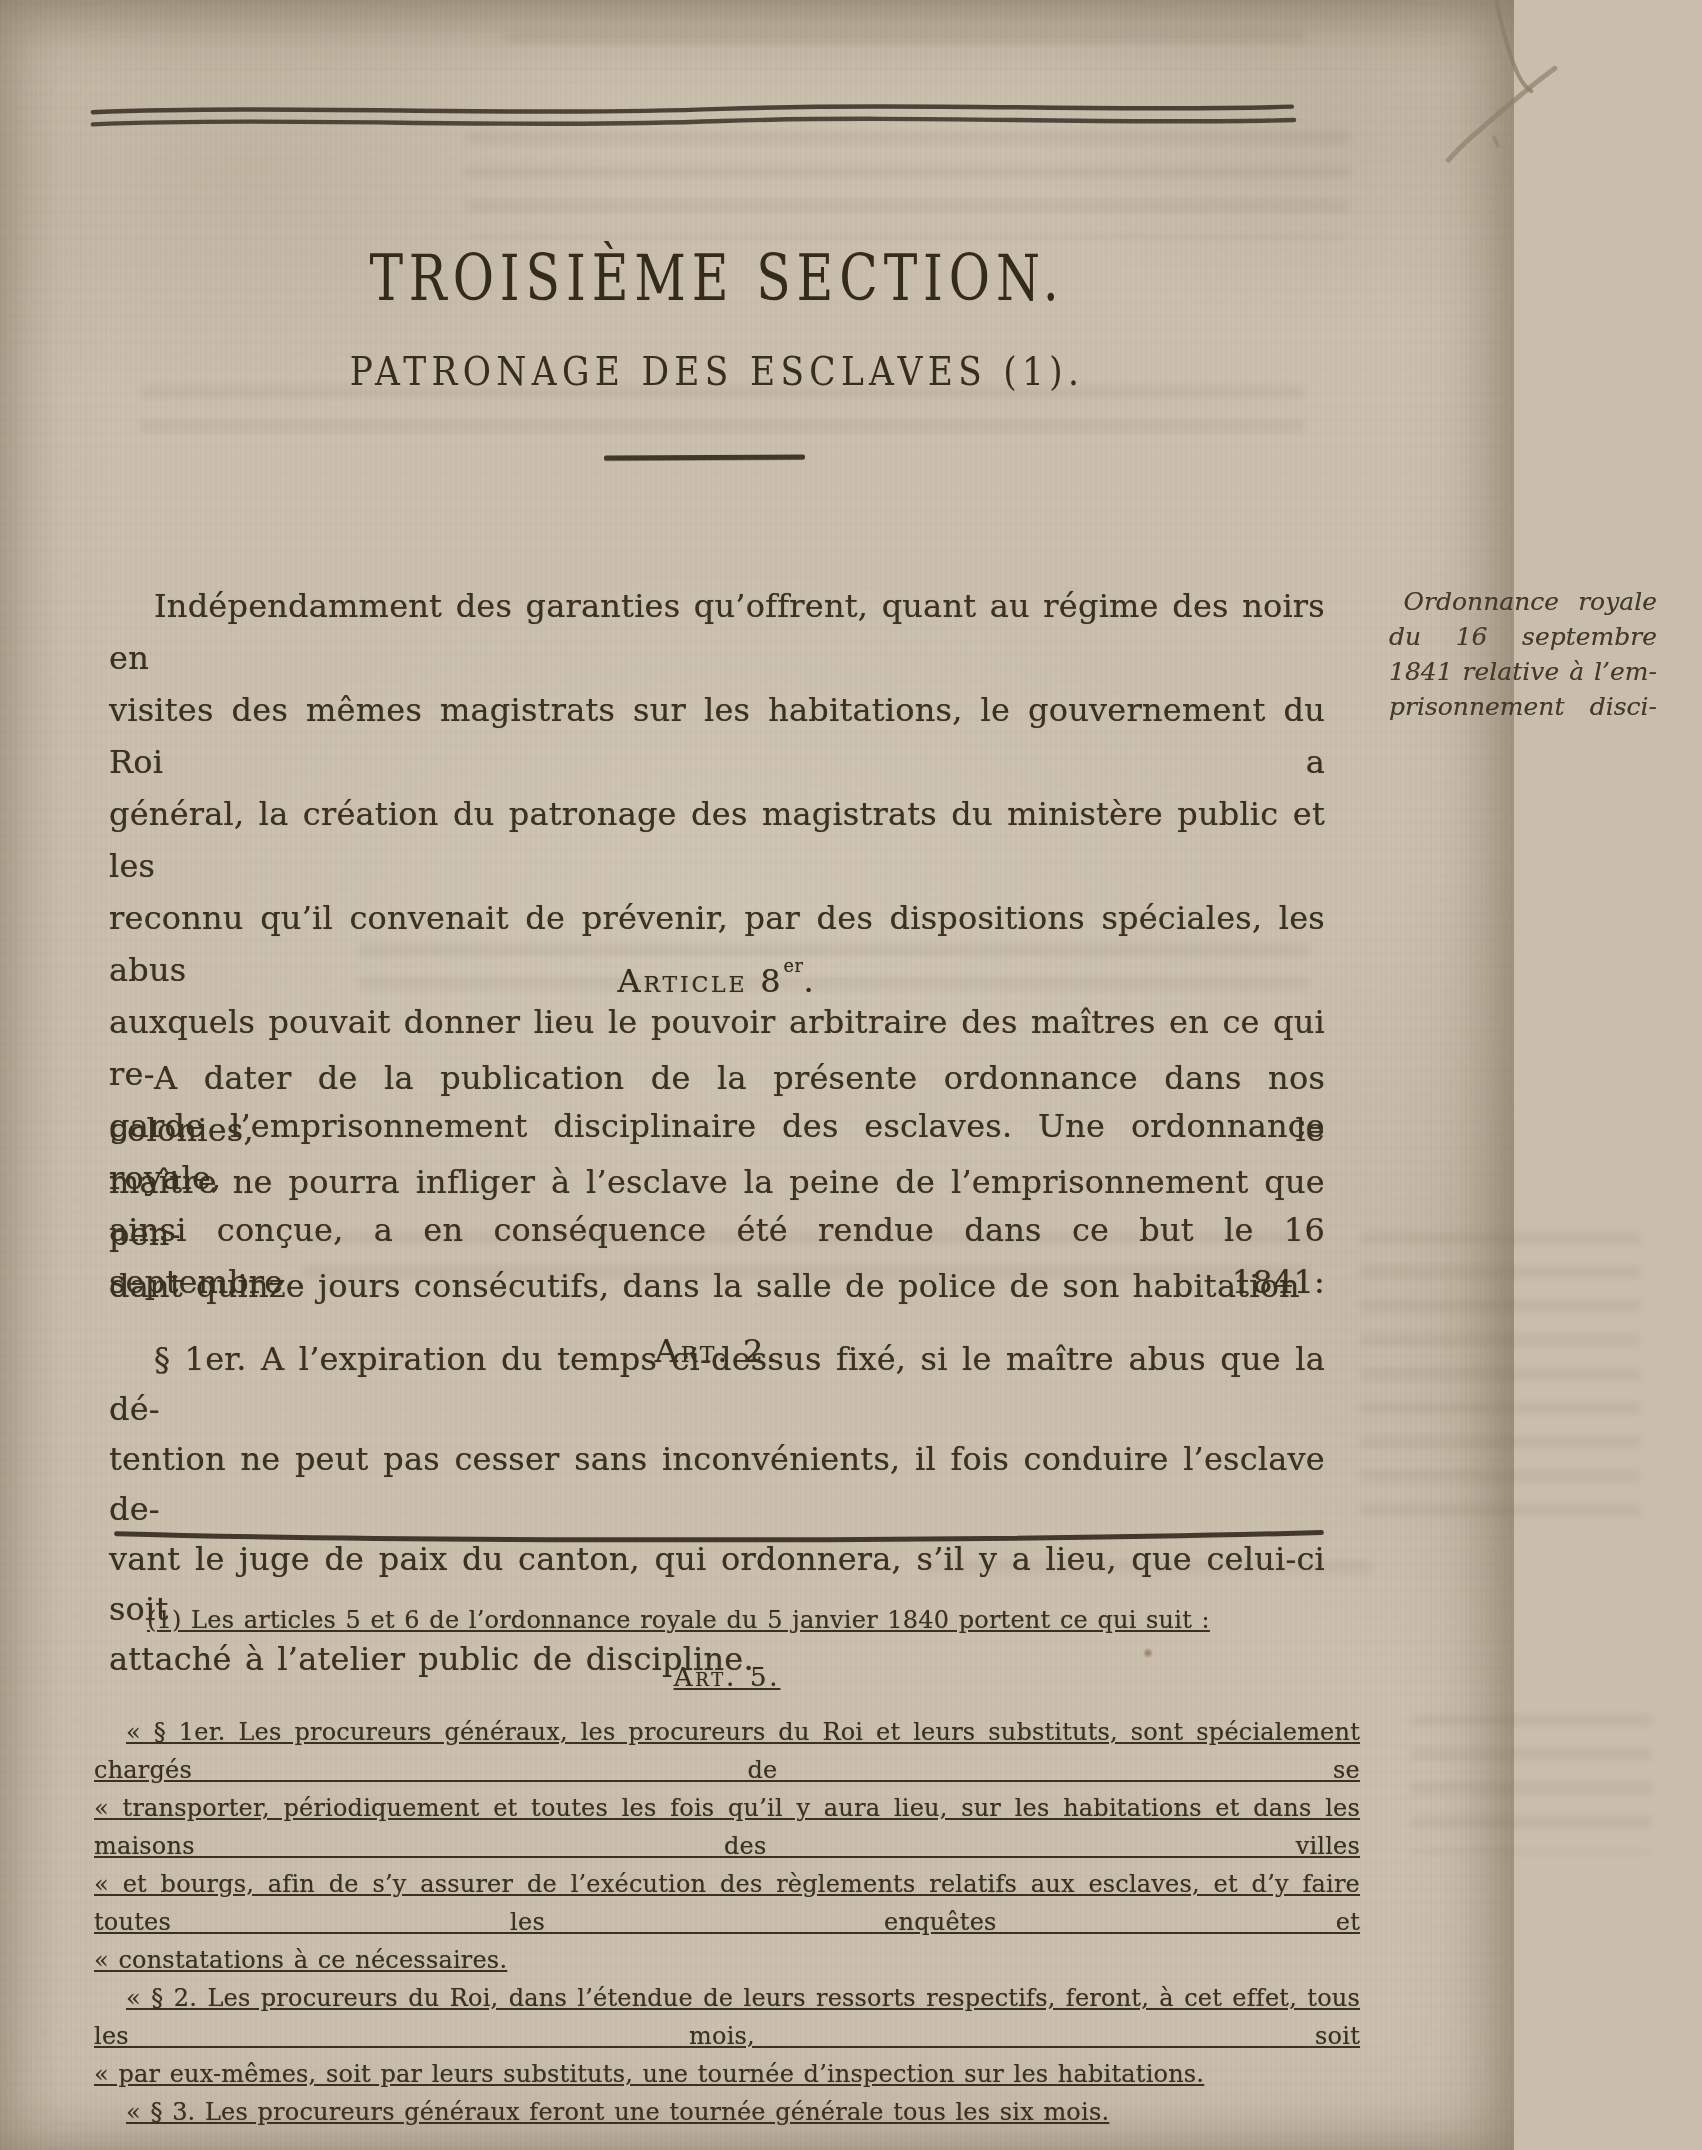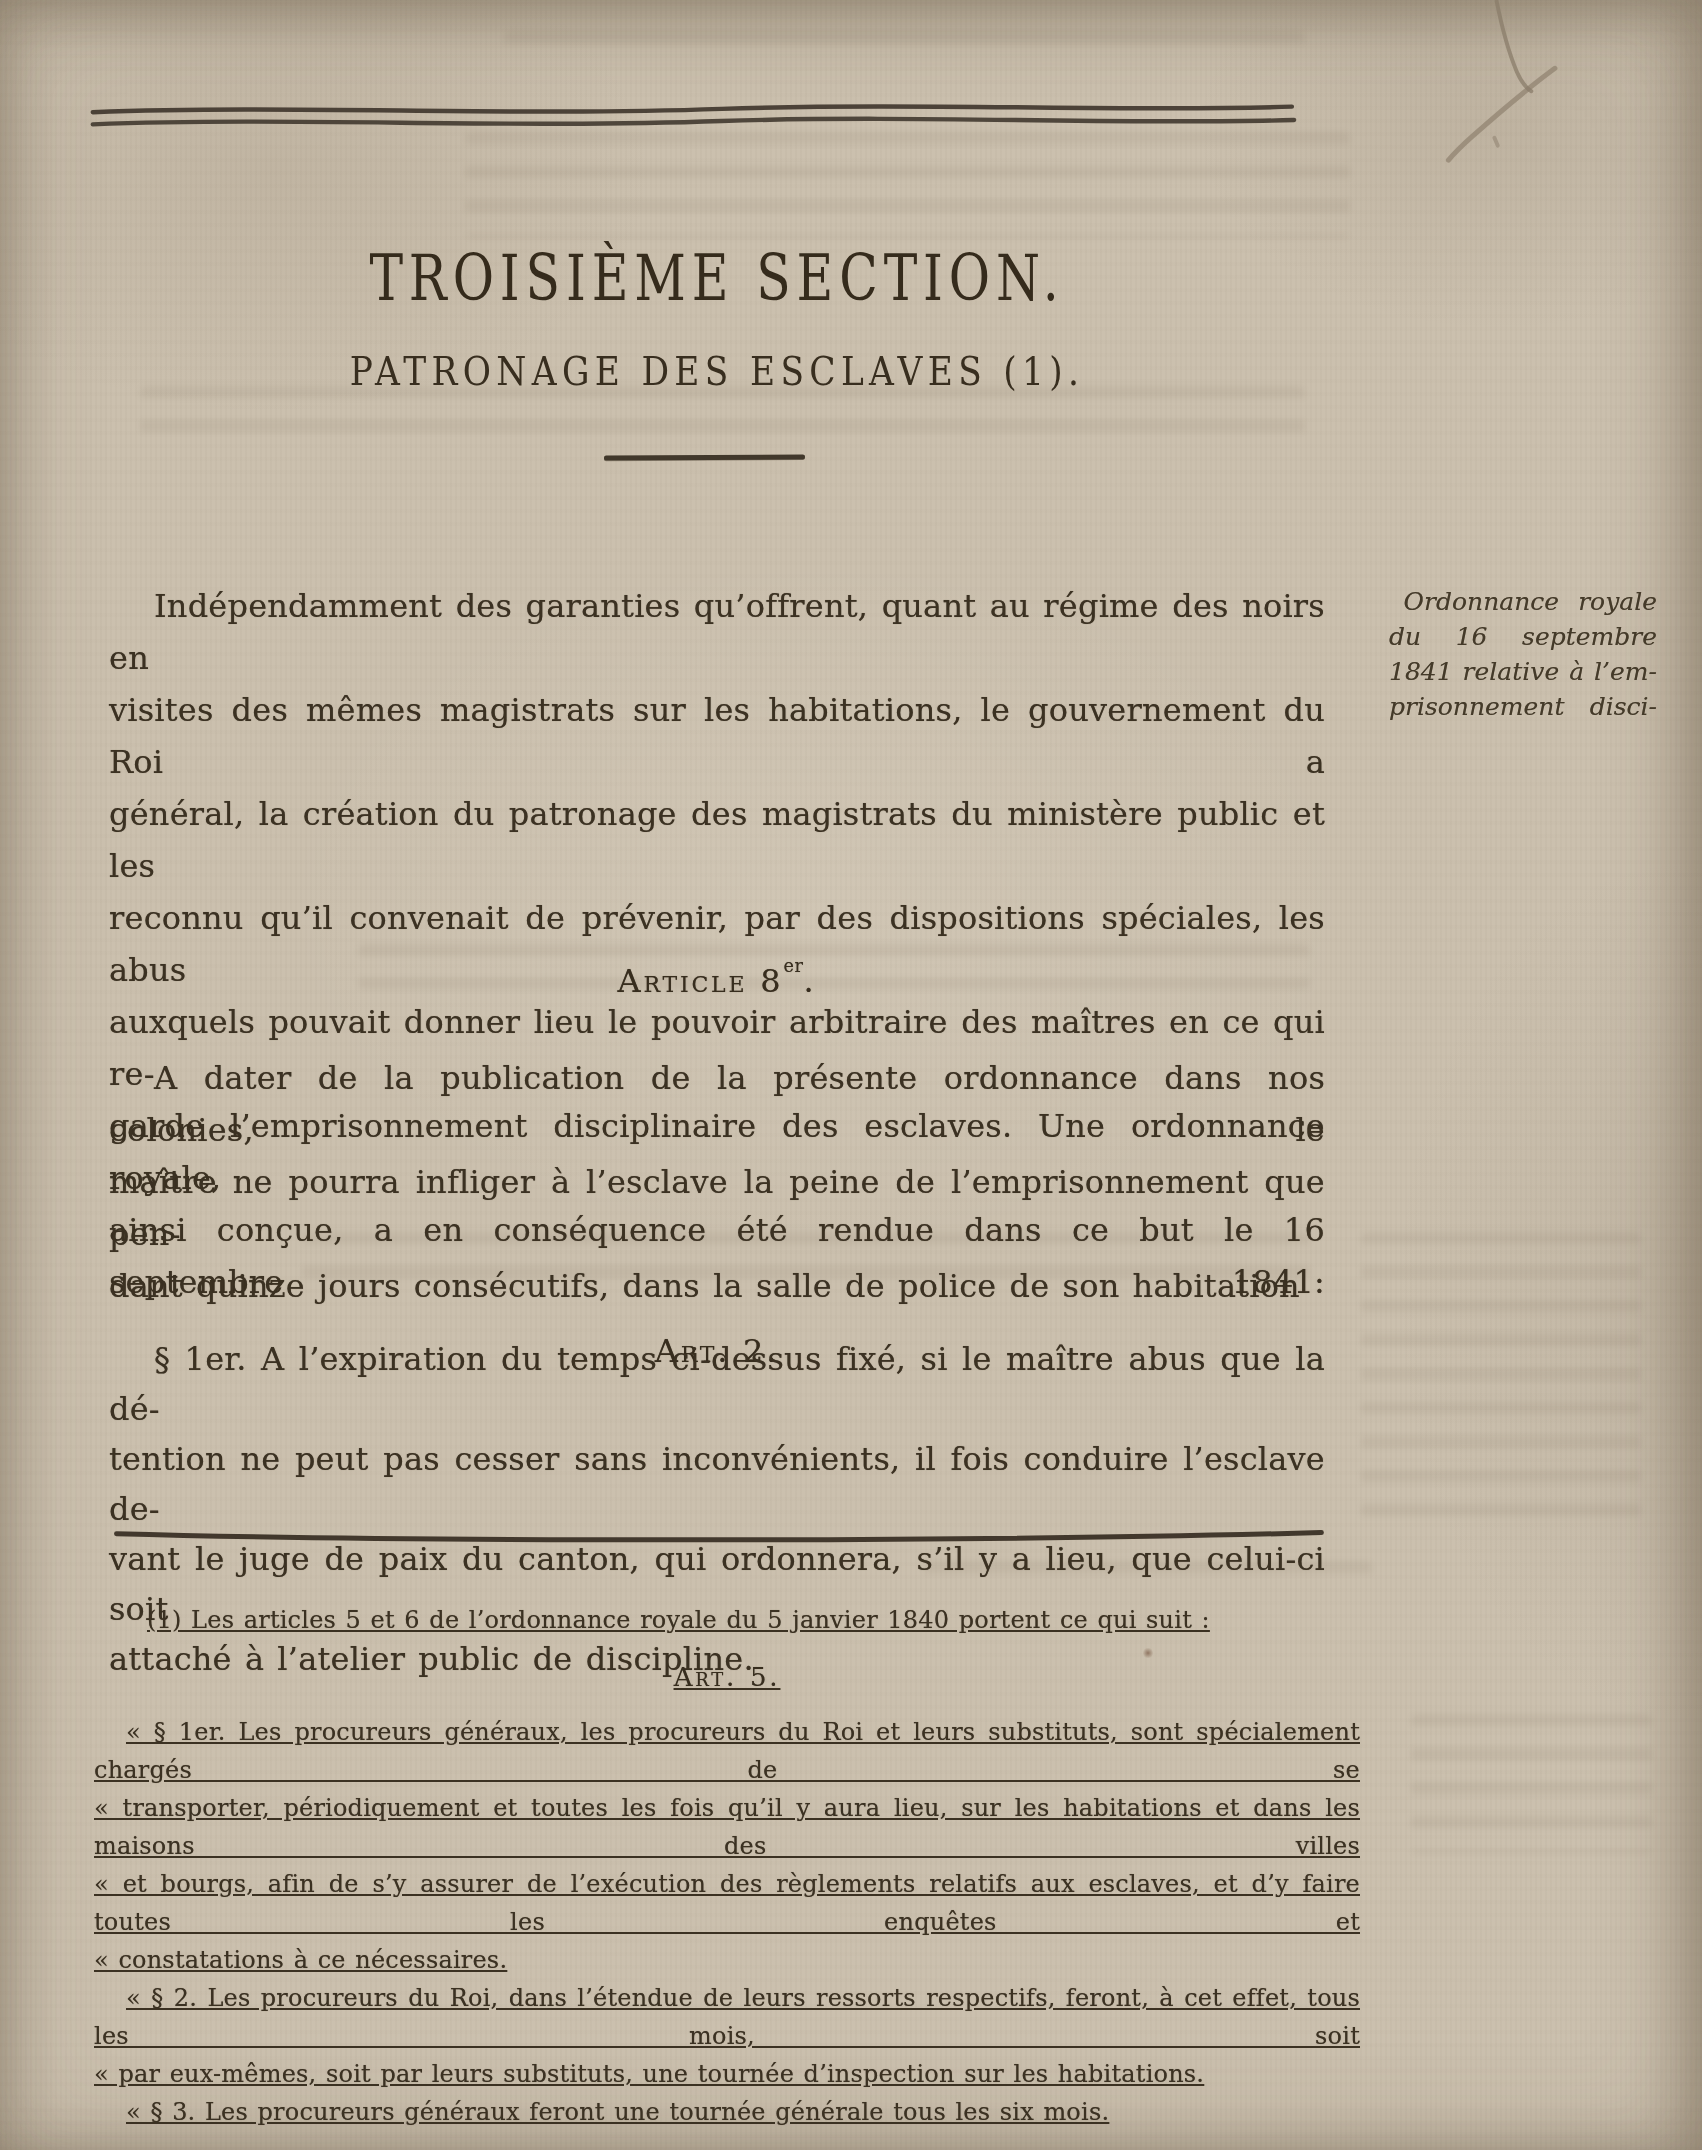--- a/index.html
+++ b/index.html
@@ -4,21 +4,21 @@
 <style>
   html, body { margin: 0; padding: 0; }
   body {
     width: 1702px; height: 2151px;
     font-family: "DejaVu Serif", "Liberation Serif", serif;
     background: #c9beac;
     overflow: hidden;
   }
   .page {
     position: absolute; left: 0; top: 0;
-    width: 1702px; height: 2151px;
+    width: 1514px; height: 2151px;
     background-color: #cbc0ae;
     background-image:
       radial-gradient(ellipse 784px 504px at 48% 42%, rgba(255,250,238,0.10), rgba(255,250,238,0) 70%),
       radial-gradient(ellipse 616px 392px at 16% 8%,  rgba(116,98,76,0.12), rgba(116,98,76,0) 62%),
       radial-gradient(ellipse 504px 336px at 88% 6%,   rgba(108,92,72,0.13), rgba(108,92,72,0) 60%),
       radial-gradient(ellipse 448px 672px at 99% 60%, rgba(104,88,66,0.10), rgba(104,88,66,0) 65%),
       repeating-linear-gradient(90deg, rgba(92,76,56,0.030) 0 1.7px, rgba(0,0,0,0) 1.7px 5px),
       repeating-linear-gradient(0deg, rgba(120,104,82,0.018) 0 3.9px, rgba(0,0,0,0) 3.9px 13px);
     box-shadow:
       inset 0 0 106px rgba(82,66,46,0.22),

